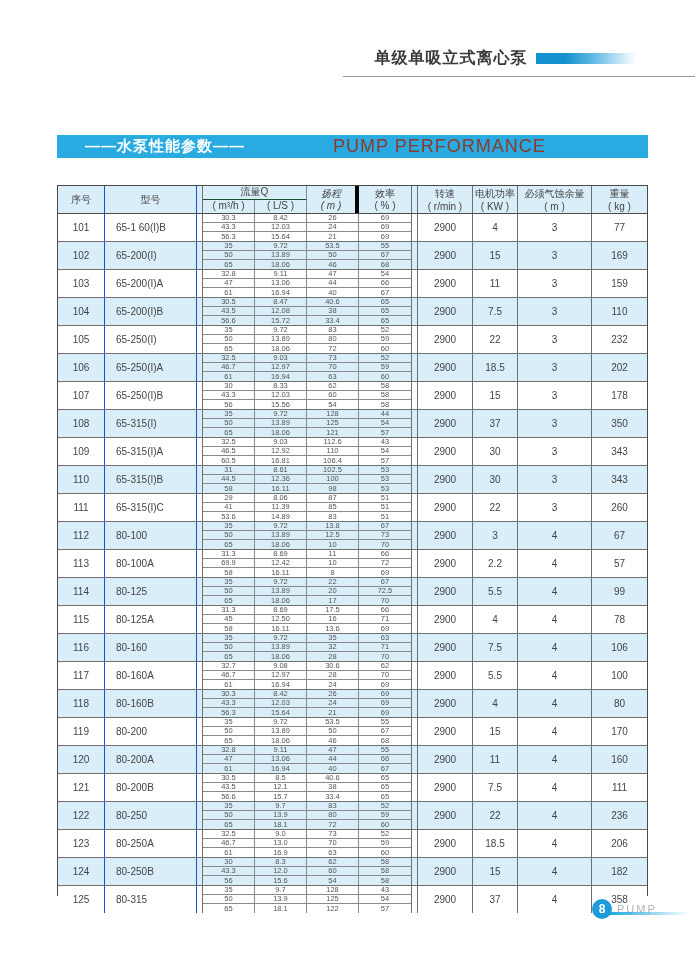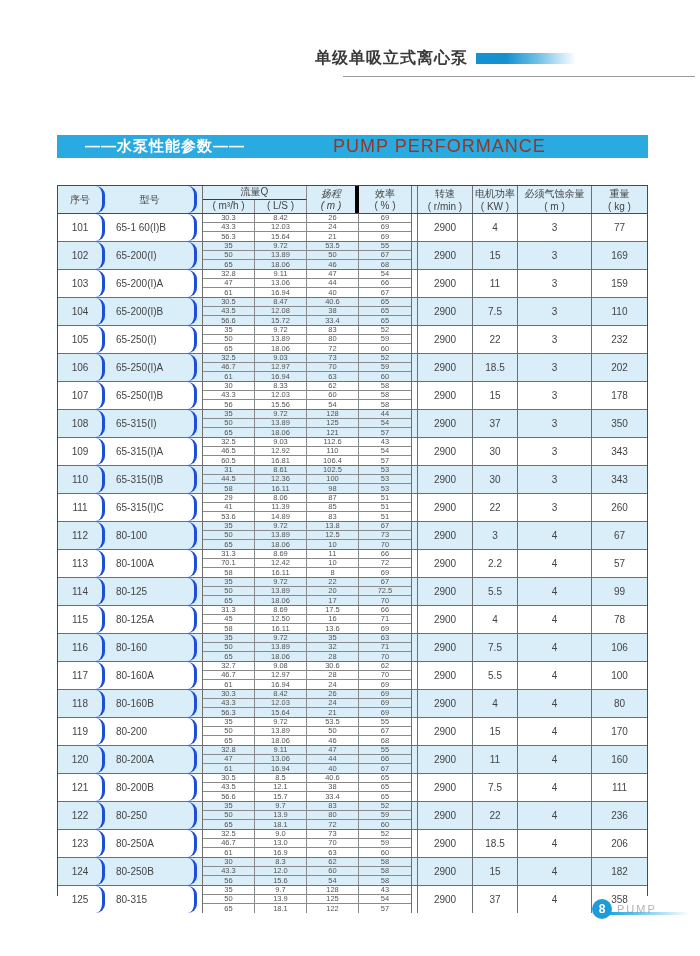--- a/index.html
+++ b/index.html
@@ -7,21 +7,21 @@
   body {
     position: relative;
     background: #ffffff;
     font-family: "Liberation Sans", sans-serif;
     color: #444;
     overflow: hidden;
   }
 
   
   .doc-header { position:absolute; top:48px; right:5px; width:380px; text-align:right; }
-  .brand-line1 { display:flex; align-items:center; justify-content:flex-start; gap:8px; }
+  .brand-line1 { display:flex; align-items:center; justify-content:center; gap:8px; }
   .brand-cn {
     font-family:"DejaVu Serif", serif; font-weight:bold; font-size:16px;
     color:#3a3a3a; letter-spacing:1px; white-space:nowrap;
   }
   .brand-bar {
     width:100px; height:11px;
     background: linear-gradient(to right, #1691CF 0%, #1691CF 30%, #6ABDE6 60%, rgba(255,255,255,0) 100%);
   }
   .brand-en {
     margin-top:3px; font-family:"DejaVu Serif", serif; font-size:9.5px;
@@ -46,21 +46,21 @@
   .grid-cols {
     display:grid;
     grid-template-columns: 47px 92px 5px 210px 5px 55px 45px 74px 1fr;
   }
   
   .thead { height:28px; background:#D9EEF9; border-bottom:1px solid #4a4a4a; flex:0 0 auto; }
   .th, .td {
     display:flex; align-items:center; justify-content:center; text-align:center;
   }
   .th { flex-direction:column; line-height:13px; }
-  .b-r { border-right:3px solid #1d4ed8;border-radius:9px; }
+  .b-r { border-right:1px solid #1d4ed8; }
   .b-l { border-left:1px solid #6f6f6f; }
   .flowblock {
     border-left:1px solid #6f6f6f; border-right:1px solid #6f6f6f;
     display:grid; grid-template-columns:repeat(4,1fr); grid-auto-rows:1fr;
     height:100%;
   }
   .fh-q   { grid-column:1/3; grid-row:1; border-right:1px solid #8a8a8a; border-bottom:1px solid #14532d; }
   .fh-m3h { grid-column:1;   grid-row:2; border-right:1px solid #8a8a8a; }
   .fh-ls  { grid-column:2;   grid-row:2; border-right:1px solid #8a8a8a; }
   .fh-head{ grid-column:3;   grid-row:1/3; border-right:4px solid #000000;font-style:italic; }
@@ -440,21 +440,21 @@
   </div>
       <div class="trow grid-cols">
     <div class="td b-r">113</div>
     <div class="td b-r c-model">80-100A</div>
     <div></div>
     <div class="flowblock">
           <div class="sub">31.3</div>
           <div class="sub">8.69</div>
           <div class="sub">11</div>
           <div class="sub last-col">66</div>
-          <div class="sub">70.1</div>
+          <div class="sub">69.9</div>
           <div class="sub">12.42</div>
           <div class="sub">10</div>
           <div class="sub last-col">72</div>
           <div class="sub last-row">58</div>
           <div class="sub last-row">16.11</div>
           <div class="sub last-row">8</div>
           <div class="sub last-col last-row">69</div>
         </div>
     <div></div>
     <div class="td b-l">2900</div>

